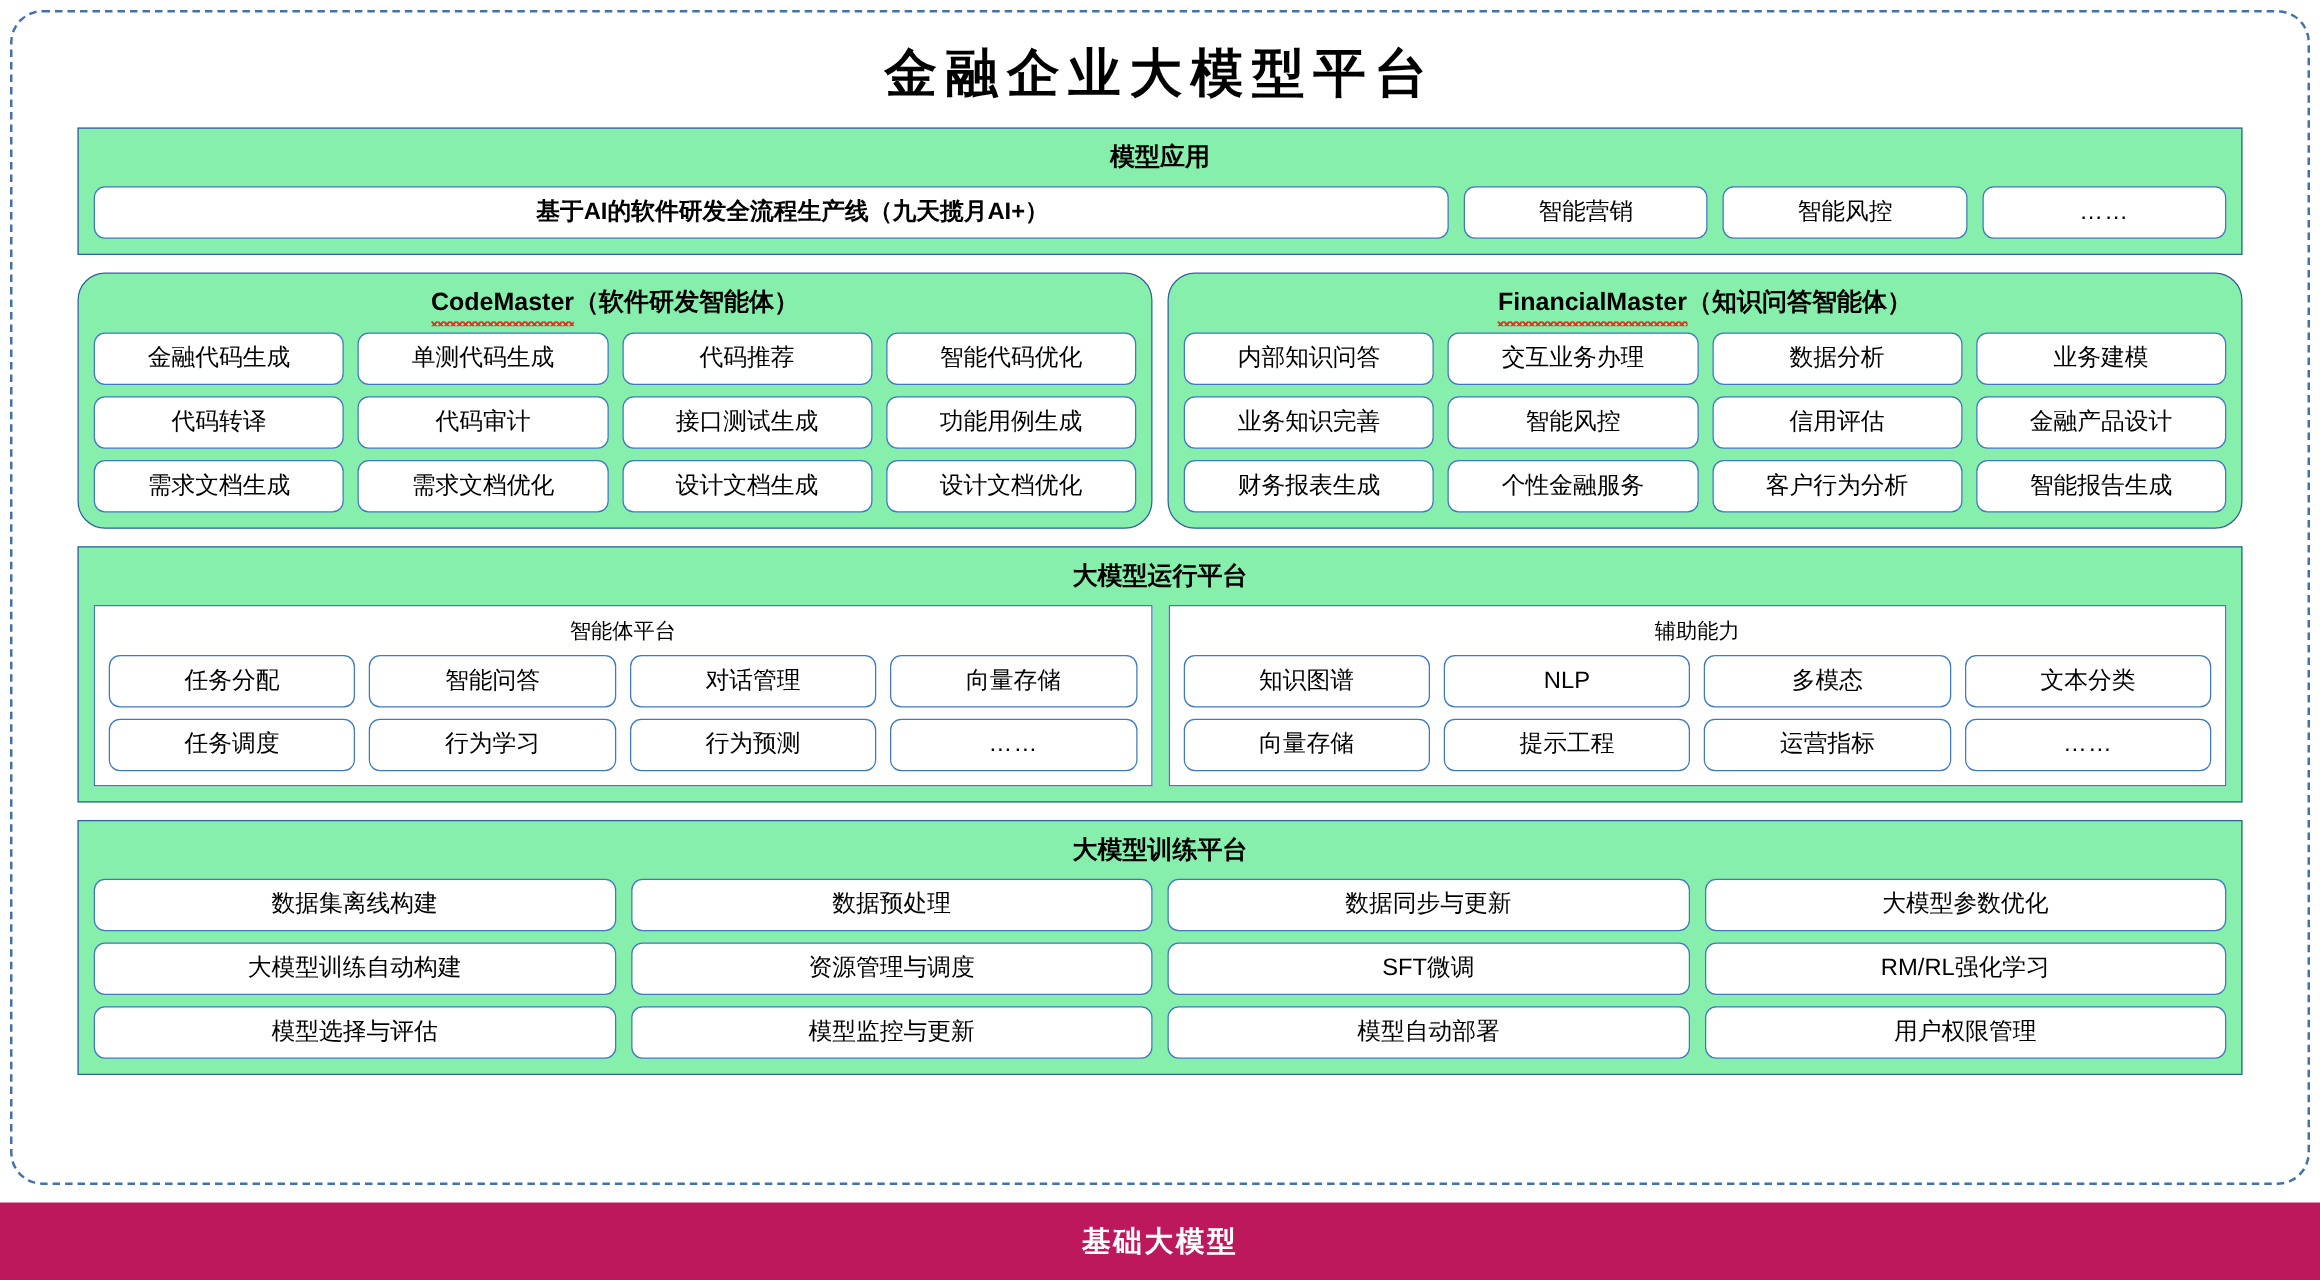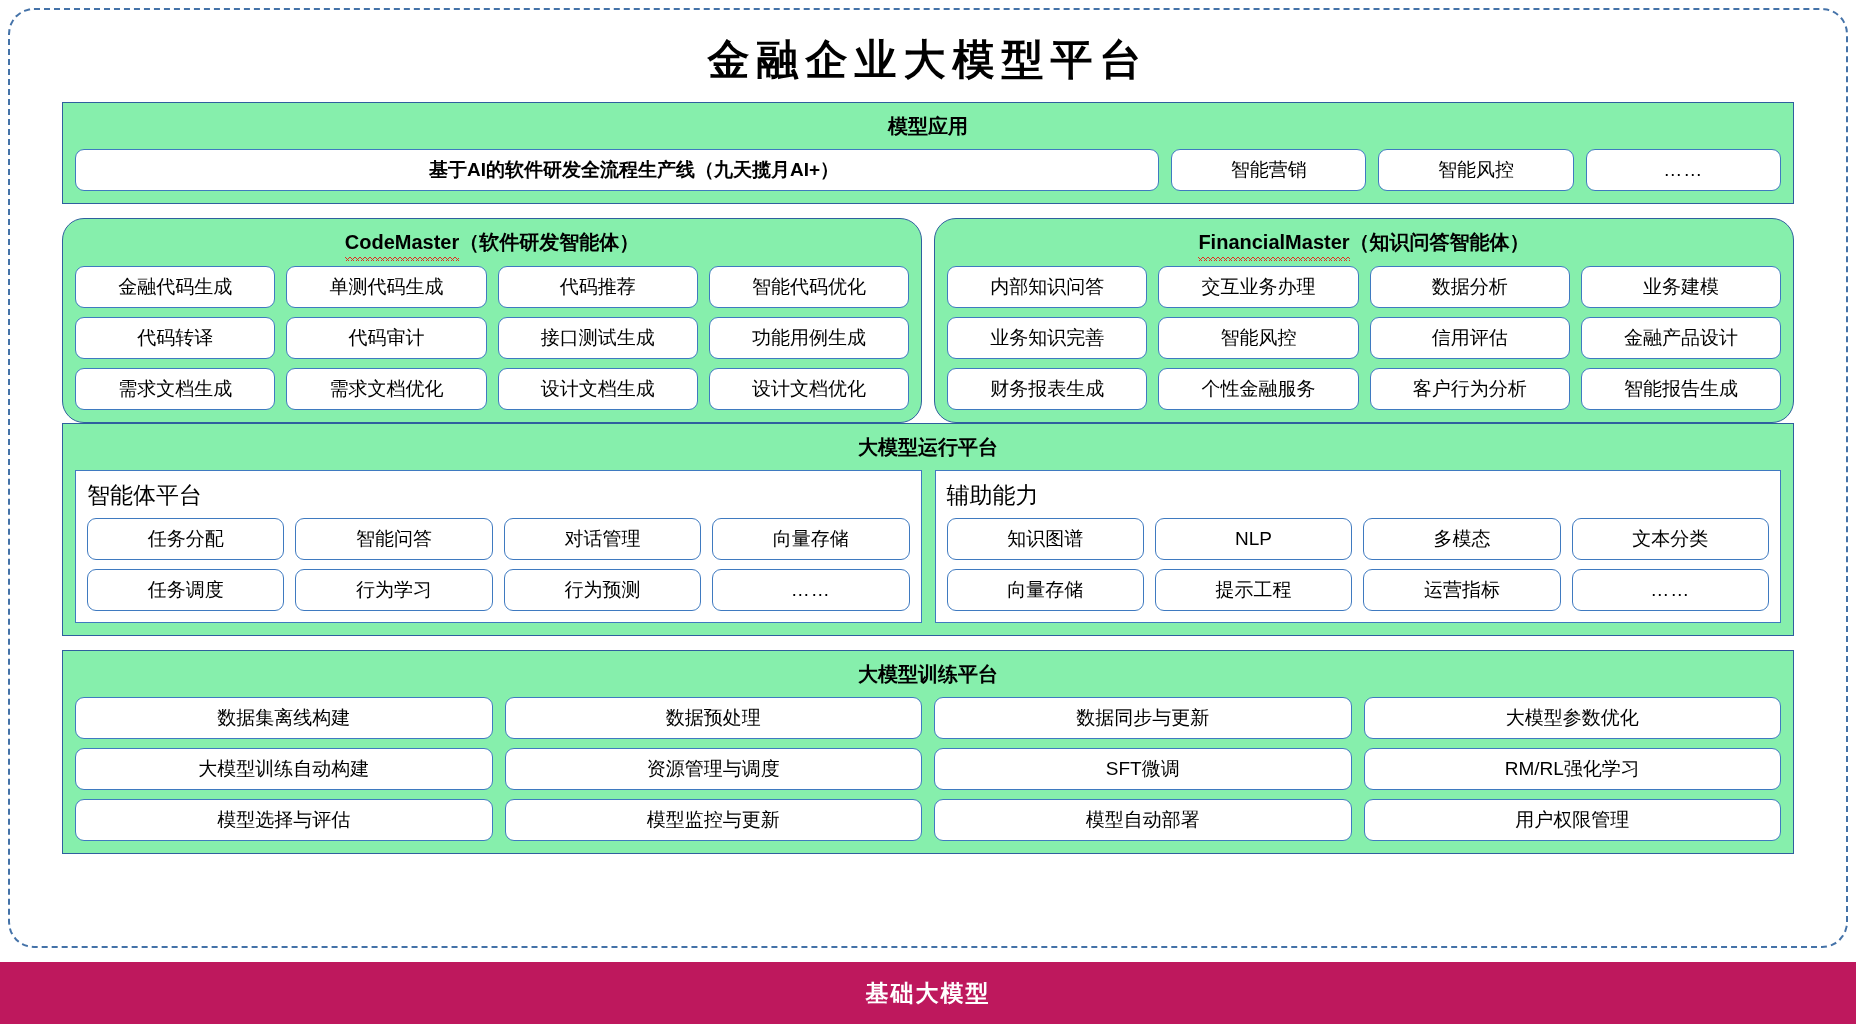--- a/index.html
+++ b/index.html
@@ -87,21 +87,22 @@
     bottom: -3px;
     height: 4px;
     background-image:
       linear-gradient(45deg, transparent 42%, #e03020 42%, #e03020 58%, transparent 58%),
       linear-gradient(-45deg, transparent 42%, #e03020 42%, #e03020 58%, transparent 58%);
     background-size: 5px 5px;
     background-repeat: repeat-x;
   }
 
   .sub-title {
-    font-size: 23px;
+    text-align: center;
+    font-size: 17px;
     font-weight: 400;
     color: #000000;
     line-height: 1.4;
     margin-bottom: 7px;
     white-space: nowrap;
   }
 
   
   .pill {
     border: 1px solid #3f7ac0;
@@ -147,20 +148,21 @@
   .agents > .section { flex: 1 1 0; min-width: 0; border-radius: 22px; }
 
   .grid4 {
     display: grid;
     grid-template-columns: repeat(4, 1fr);
     gap: 9px 11px;
   }
 
   
   .runtime {
+    margin-top: 14px;
   }
   .runtime-cols {
     display: flex;
     gap: 13px;
   }
   .subpanel {
     flex: 1 1 0;
     min-width: 0;
     border: 1px solid #3f7ac0;
     box-sizing: border-box;

